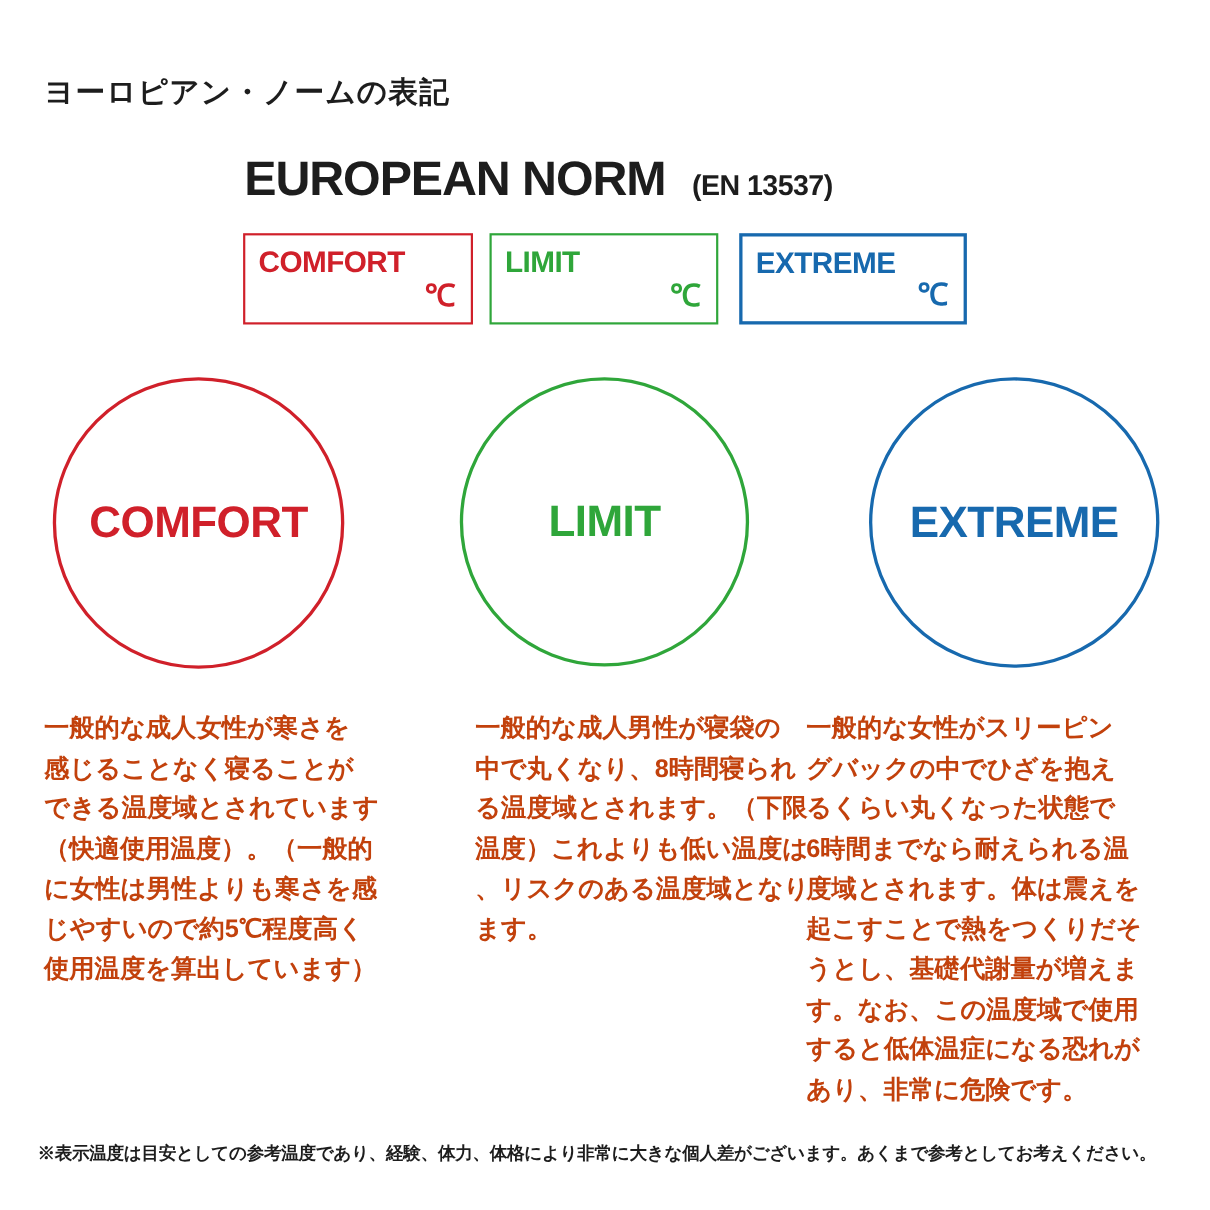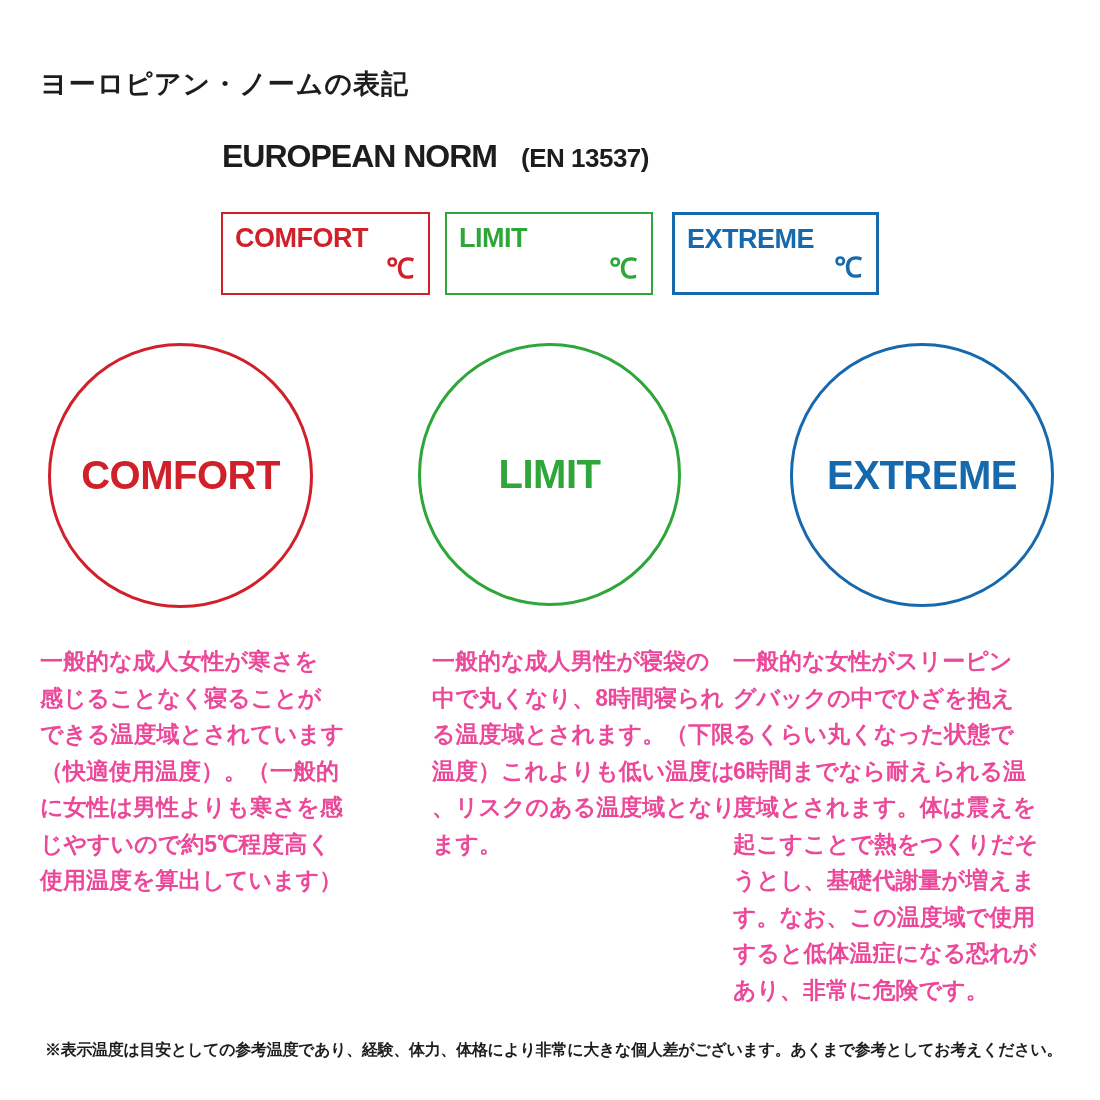--- a/index.html
+++ b/index.html
@@ -21,21 +21,21 @@
   }
 
   .heading {
     position: absolute;
     left: 222px;
     top: 138px;
     display: flex;
     align-items: baseline;
   }
   .heading-main {
-    font-size: 32px;
+    font-size: 44px;
     font-weight: bold;
     letter-spacing: -1px;
   }
   .heading-sub {
     font-size: 26px;
     font-weight: bold;
     margin-left: 24px;
     letter-spacing: -0.5px;
   }
 
@@ -86,30 +86,30 @@
   #circle-limit   { left: 418px; border-color: #2fa63a; color: #2fa63a; width: 263px; height: 263px; }
   #circle-extreme { left: 790px; border-color: #1769ae; color: #1769ae; width: 264px; height: 264px; }
 
   .desc {
     position: absolute;
     top: 643px;
     font-size: 23px;
     font-weight: bold;
     line-height: 36.5px;
     white-space: pre-line;
-    color: #ec4899;
+    color: #c2410c;
     letter-spacing: 0px;
   }
   #desc-comfort { left: 40px;  width: 325px; }
   #desc-limit   { left: 432px; width: 315px; }
   #desc-extreme { left: 733px; width: 305px; }
 
   .footnotes {
     position: absolute;
-    left: 45px;
+    left: 34px;
     top: 1036px;
   }
   .footnote {
     font-size: 16px;
     font-weight: bold;
     line-height: 27px;
     letter-spacing: -0.3px;
     color: #1d1d1d;
     white-space: nowrap;
   }

